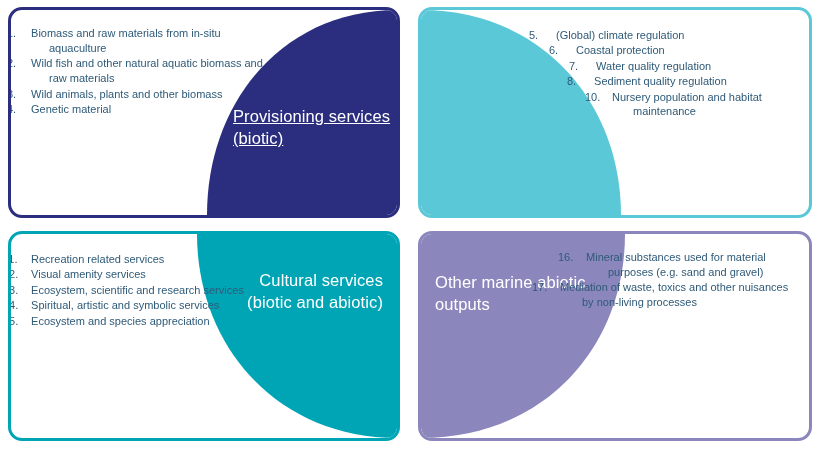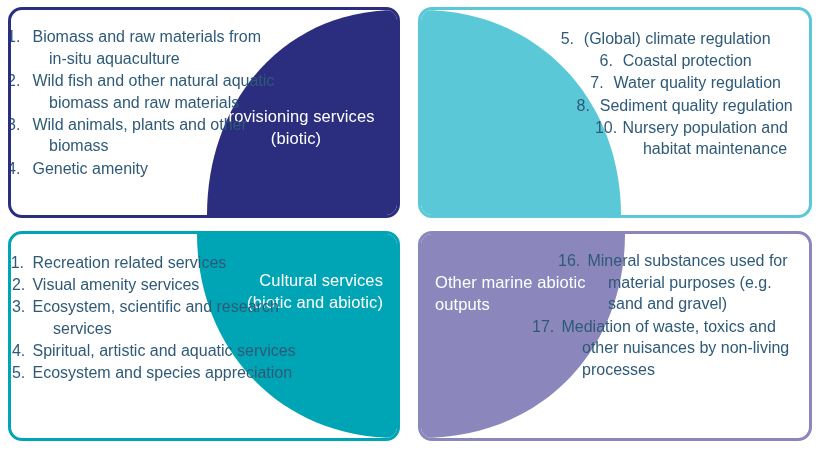--- a/index.html
+++ b/index.html
@@ -48,47 +48,47 @@
   .blob svg { display: block; }
 
   
   .caption {
     position: absolute;
     color: #ffffff;
     font-size: 16.5px;
     line-height: 1.32;
     letter-spacing: 0.1px;
   }
-  .cap-tl { right: 21px;  top: 96px;  width: 160px; text-align: center; }
+  .cap-tl { right: 4px;  top: 96px;  width: 160px; text-align: left; text-decoration: underline; }
   .cap-tr { left: 14px;   top: 88px;  width: 180px; text-align: left; }
   .cap-bl { right: 14px;  top: 36px;  width: 170px; text-align: right; }
   .cap-br { left: 14px;   top: 38px;  width: 180px; text-align: left; }
 
   
   .items {
     position: absolute;
     color: #2e5a78;
-    font-size: 16px;
+    font-size: 11px;
     line-height: 1.355;
   }
   .items .item {
     display: block;
     margin-bottom: 0.5px;
   }
   .num {
     display: inline-block;
   }
 
   
   .items-tl { left: 17px; top: 16px; width: 248px; text-align: left; }
   .items-tl .item { padding-left: 21px; text-indent: -21px; }
 
   
   .items-tr { right: 12px; top: 18px; width: 262px; text-align: left; }
-  .items-tr .item { padding-left: 24px; text-indent: -24px; text-align: center; }
+  .items-tr .item { padding-left: 24px; text-indent: -24px; }
   .items-tr .i5  { margin-left: 18px; }
   .items-tr .i6  { margin-left: 38px; }
   .items-tr .i7  { margin-left: 58px; }
   .items-tr .i8  { margin-left: 56px; }
   .items-tr .i9  { margin-left: 84px; }
   .items-tr .i10 { margin-left: 74px; }
 
   
   .items-bl { left: 17px; top: 18px; width: 282px; text-align: left; }
   .items-bl .item { padding-left: 25px; text-indent: -25px; }
@@ -119,21 +119,21 @@
       <span class="item i2">
         <span class="num">2.</span>
         <span>Wild fish and other natural aquatic biomass and raw materials</span>
       </span>
       <span class="item i3">
         <span class="num">3.</span>
         <span>Wild animals, plants and other biomass</span>
       </span>
       <span class="item i4">
         <span class="num">4.</span>
-        <span>Genetic amenity</span>
+        <span>Genetic material</span>
       </span>
     </div>
   </div>
 
   <div class="panel panel-tr">
     <div class="blob" style="left:0; top:0; width:388px; height:205px;">
       <svg width="388" height="205" viewBox="0 0 388 205" xmlns="http://www.w3.org/2000/svg">
         <path d="M0 0 L0 205 L200 205 C200 92 120 0 0 0 Z" fill="#5bc8d8"></path>
       </svg>
     </div>
@@ -176,21 +176,21 @@
       <span class="item i12">
         <span class="num">12.</span>
         <span>Visual amenity services</span>
       </span>
       <span class="item i13">
         <span class="num">13.</span>
         <span>Ecosystem, scientific and research services</span>
       </span>
       <span class="item i14">
         <span class="num">14.</span>
-        <span>Spiritual, artistic and aquatic services</span>
+        <span>Spiritual, artistic and symbolic services</span>
       </span>
       <span class="item i15">
         <span class="num">15.</span>
         <span>Ecosystem and species appreciation</span>
       </span>
     </div>
   </div>
 
   <div class="panel panel-br">
     <div class="blob" style="left:0; top:0; width:388px; height:204px;">

